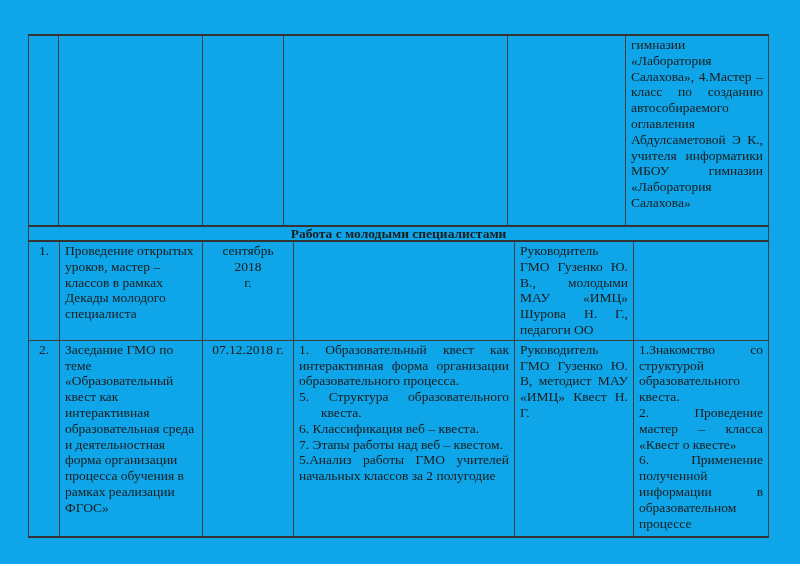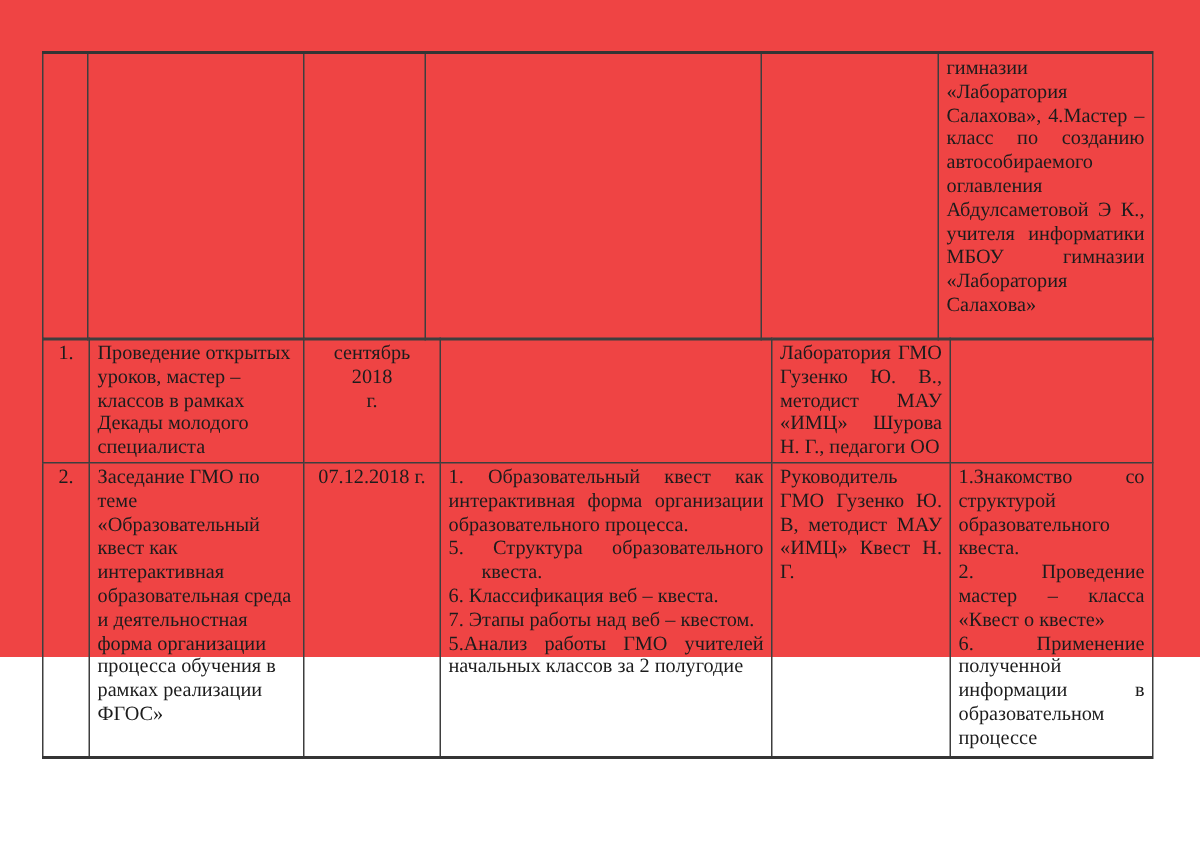--- a/index.html
+++ b/index.html
@@ -1,21 +1,21 @@
 <!DOCTYPE html>
 <html><head>
 <meta charset="utf-8">
 <style>
   html,body { margin:0; padding:0; background:#ffffff; }
   body {
     width:800px; height:566px; overflow:hidden;
     font-family:"Liberation Serif", serif;
     color:#1c1c1c;
   }
-  .page { position:relative; width:800px; height:438px; background:#ef4444; }
+  .page { position:relative; width:800px; height:564px; background:#0ea5e9; }
 
   table.tbl {
     position:absolute; left:28px;
     border-collapse:collapse; table-layout:fixed;
     width:740px;
   }
   table.tbl td {
     box-sizing:border-box;
     border:1px solid #3e3e3e;
     vertical-align:top;
@@ -79,28 +79,31 @@
     <colgroup>
       <col style="width:31px">
         <col style="width:143px">
         <col style="width:91px">
       <col style="width:221px">
         <col style="width:119px">
         <col style="width:135px">
     </colgroup>
 
     <tbody>
+        <tr class="section-row">
+      <td colspan="6">Работа с молодыми специалистами</td>
+    </tr>
 
     <tr class="row-1">
       <td class="cell c-num">1.</td>
       <td class="cell">Проведение открытых уроков, мастер – классов в рамках Декады молодого специалиста</td>
       <td class="cell c-center pre">сентябрь 2018
 г.</td>
       <td class="cell"></td>
-      <td class="cell just">Лаборатория ГМО Гузенко Ю. В., методист МАУ «ИМЦ» Шурова Н. Г., педагоги ОО</td>
+      <td class="cell just">Руководитель ГМО Гузенко Ю. В., молодыми МАУ «ИМЦ» Шурова Н. Г., педагоги ОО</td>
       <td class="cell"></td>
     </tr>
 
     <tr class="row-2">
       <td class="cell c-num">2.</td>
       <td class="cell">Заседание ГМО по теме «Образовательный квест как интерактивная образовательная среда и деятельностная форма организации процесса обучения в рамках реализации ФГОС»</td>
       <td class="cell c-center">07.12.2018 г.</td>
       <td class="cell just">
         <p>1. Образовательный квест как интерактивная форма организации образовательного процесса.</p>
         <p class="hang">5. Структура образовательного квеста.</p>

